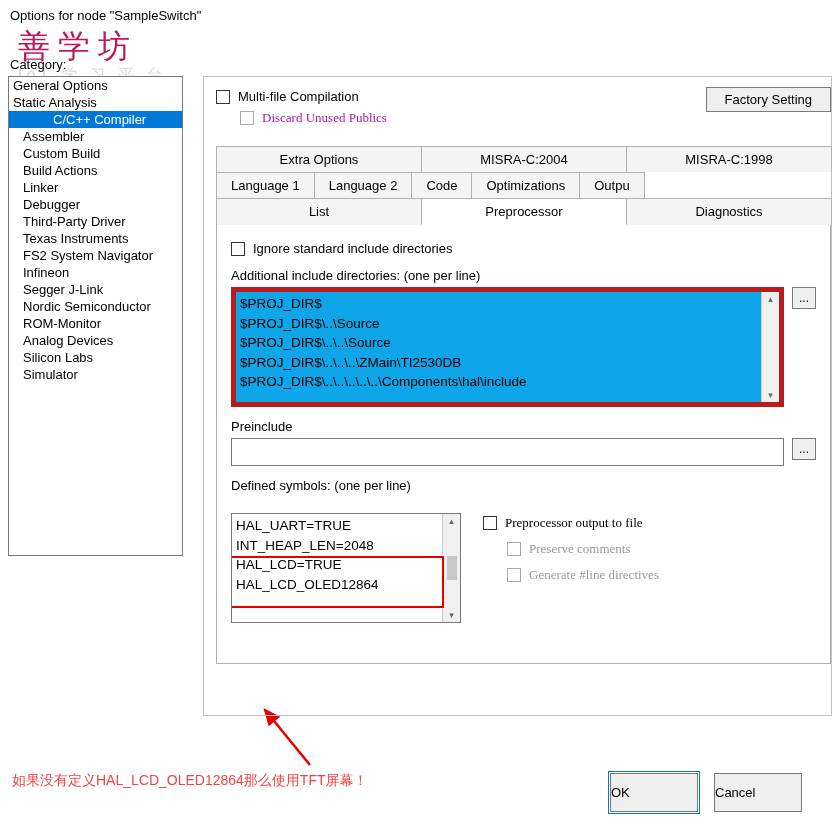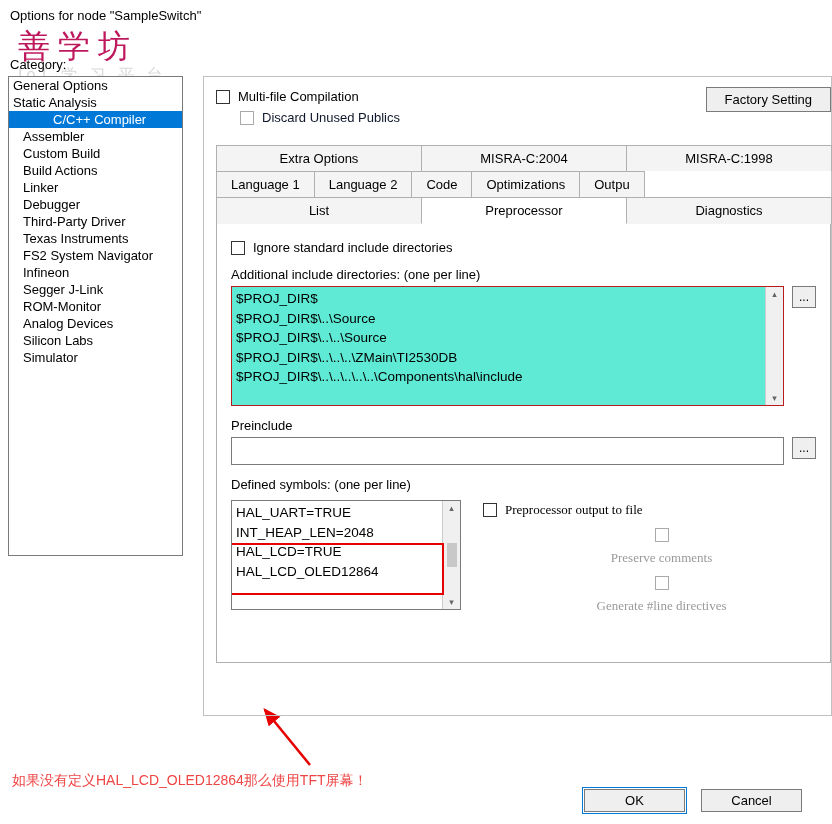--- a/index.html
+++ b/index.html
@@ -92,21 +92,21 @@
   .mfc-group {
     margin-top: 0px;
     margin-bottom: 16px;
   }
   .checkbox-row {
     display: flex;
     align-items: center;
     gap: 8px;
     margin-bottom: 6px;
   }
-  .checkbox-row.indent { padding-left: 24px; color: #0f172a; }
+  .checkbox-row.indent { padding-left: 24px; color: #a21caf; font-family: Liberation Serif, serif; }
   .checkbox-box {
     width: 14px; height: 14px;
     border: 1px solid #333;
     background: #fff;
     display: inline-block;
   }
   .checkbox-box.disabled { border-color: #aaa; }
   .tabs-wrap { margin-top: 20px; }
   .tab-row {
     display: flex;
@@ -147,22 +147,22 @@
     margin-bottom: 4px;
     margin-top: 12px;
   }
   .textarea-wrap {
     display: flex;
     align-items: stretch;
     gap: 8px;
   }
   .textarea-box {
     flex: 1;
-    border: 1px solid #b91c1c;
-    background: #5eead4;
+    border: 5px solid #b91c1c;
+    background: #0ea5e9;
     height: 120px;
     padding: 2px 4px;
     font-size: 13.5px;
     font-family: "Segoe UI", sans-serif;
     position: relative;
     overflow: hidden;
   }
   .textarea-lines div { line-height: 1.45; white-space: nowrap; }
   .scroll-stub {
     width: 18px;
@@ -187,65 +187,65 @@
     justify-content: center;
     font-size: 12px;
     height: 22px;
     margin-top: 0;
   }
   .input-box {
     border: 1px solid #7a7a7a;
     height: 28px;
     flex: 1;
   }
-  .defined-area { display:flex; gap: 22px; margin-top:8px; }
+  .defined-area { display:flex; gap: 22px; margin-top:20px; }
   .defined-box {
     width: 230px;
     height: 110px;
     border: 1px solid #7a7a7a;
     position: relative;
     padding: 2px 4px;
     font-size: 13.5px;
     overflow: hidden;
   }
   .defined-lines div { line-height: 1.45; white-space: nowrap; }
   .red-box {
     position: absolute;
     border: 2px solid #e60000;
     pointer-events: none;
   }
   .pp-right {
     flex: 1;
     padding-top: 2px;
   }
   .pp-right .checkbox-row { margin-bottom: 10px; font-family: Liberation Serif, serif; }
-  .pp-right .sub { padding-left: 24px; color: #9a9a9a; flex-direction: column; }
+  .pp-right .sub { padding-left: 24px; color: #9a9a9a; }
   .annotation {
     position: absolute;
     left: 12px;
     bottom: 34px;
     color: #ef4444;
     font-size: 14px;
   }
   .arrow-svg {
     position: absolute;
     pointer-events: none;
   }
   .bottom-buttons {
     position: absolute;
     right: 30px;
     bottom: 12px;
     display: flex;
     gap: 16px;
   }
   .dlg-btn {
     border: 1px solid #7a7a7a;
-    padding: 3px 0;
-    width: 101px;
-    text-align: center;
+    padding: 11px 0;
+    width: 88px;
+    text-align: left;
     background: #efefef;
     font-size: 13px;
   }
   .dlg-btn.default {
     outline: 1px solid #0078d7;
     outline-offset: 1px;
   }
 </style>
 </head>
 <body>
@@ -265,20 +265,21 @@
       <div class="cat-item indent">Assembler</div>
       <div class="cat-item indent">Custom Build</div>
       <div class="cat-item indent">Build Actions</div>
       <div class="cat-item indent">Linker</div>
       <div class="cat-item indent">Debugger</div>
       <div class="cat-item indent">Third-Party Driver</div>
       <div class="cat-item indent">Texas Instruments</div>
       <div class="cat-item indent">FS2 System Navigator</div>
       <div class="cat-item indent">Infineon</div>
       <div class="cat-item indent">Segger J-Link</div>
+      <div class="cat-item indent">Nordic Semiconductor</div>
       <div class="cat-item indent">ROM-Monitor</div>
       <div class="cat-item indent">Analog Devices</div>
       <div class="cat-item indent">Silicon Labs</div>
       <div class="cat-item indent">Simulator</div>
     </div>
 
   <div class="right-panel">
     <div class="factory-btn">Factory Setting</div>
 
     <div class="mfc-group">

